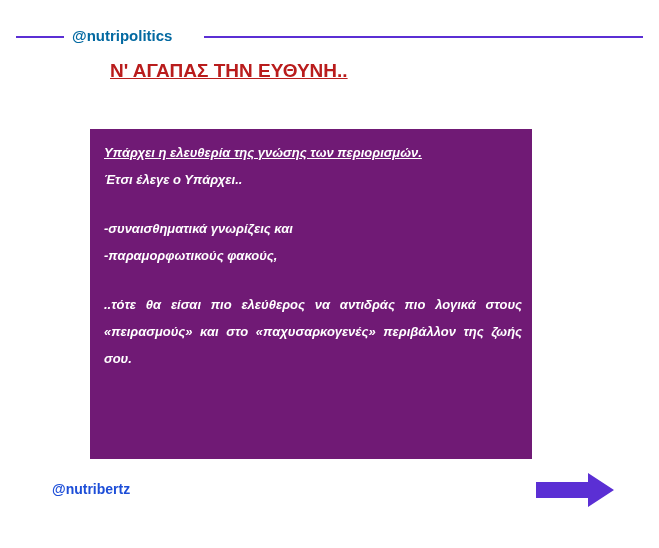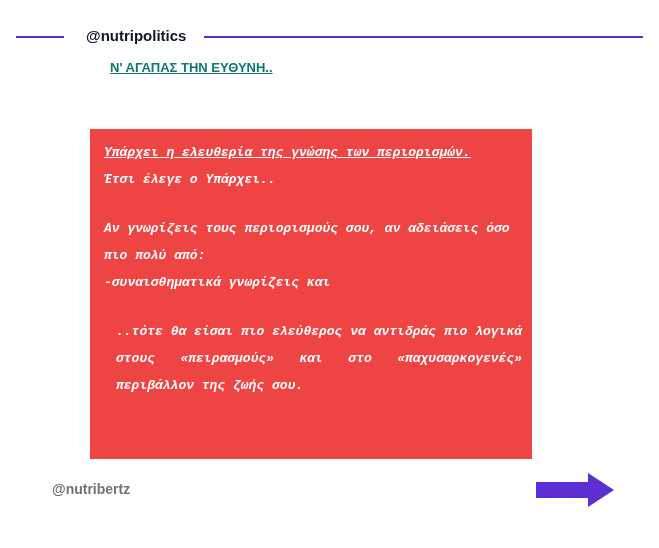--- a/index.html
+++ b/index.html
@@ -40,51 +40,50 @@
     position: absolute;
     top: 8px;
     left: 188px;
     width: 439px;
     height: 2px;
     background: #5b2fd4;
   }
   .header .handle {
     position: absolute;
     top: 0;
-    left: 70px;
+    left: 56px;
     font-size: 15px;
     font-weight: bold;
-    color: #0f172a;
+    color: #0369a1;
     letter-spacing: 0px;
     line-height: 16px;
     white-space: nowrap;
   }
 
   
   .title {
     position: absolute;
     top: 60px;
     left: 110px;
-    font-size: 13px;
+    font-size: 19px;
     font-weight: bold;
-    color: #0f766e;
+    color: #b91c1c;
     text-decoration: underline;
     white-space: nowrap;
   }
 
   
   .body-box {
     position: absolute;
     top: 129px;
     left: 90px;
     width: 442px;
     height: 330px;
-    background: #ef4444;
+    background: #701a75;
     color: #ffffff;
-    font-family: Liberation Mono, monospace;
   }
   .body-inner {
     position: absolute;
     top: 10px;
     left: 14px;
     right: 10px;
   }
   .body-inner p {
     margin: 0;
     font-size: 13px;
@@ -95,31 +94,30 @@
   }
   .body-inner p.underlined {
     text-decoration: underline;
   }
   .body-inner p.spacer {
     line-height: 22px;
     height: 22px;
   }
   .body-inner p.justify {
     text-align: justify;
-    margin-left: 12px;
   }
 
   
   .footer-handle {
     position: absolute;
     top: 481px;
     left: 52px;
     font-size: 14px;
     font-weight: bold;
-    color: #737373;
+    color: #1d4ed8;
     white-space: nowrap;
   }
 
   
   .arrow {
     position: absolute;
     top: 473px;
     left: 536px;
     width: 78px;
     height: 34px;
@@ -136,22 +134,22 @@
     <div class="rule-right"></div>
   </div>
 
   <div class="title">Ν' ΑΓΑΠΑΣ ΤΗΝ ΕΥΘΥΝΗ..</div>
 
   <div class="body-box">
     <div class="body-inner">
       <p class="underlined">Υπάρχει η ελευθερία της γνώσης των περιορισμών.</p>
       <p>Έτσι έλεγε ο Υπάρχει..</p>
       <p class="spacer"></p>
-      <p>Αν γνωρίζεις τους περιορισμούς σου, αν αδειάσεις όσο πιο πολύ από:</p>
       <p>-συναισθηματικά γνωρίζεις και</p>
+      <p>-παραμορφωτικούς φακούς,</p>
       <p class="spacer"></p>
       <p class="justify">..τότε θα είσαι πιο ελεύθερος να αντιδράς πιο λογικά στους «πειρασμούς» και στο «παχυσαρκογενές» περιβάλλον της ζωής σου.</p>
     </div>
   </div>
 
   <div class="footer-handle">@nutribertz</div>
 
   <div class="arrow">
     <svg width="78" height="34" viewBox="0 0 78 34" xmlns="http://www.w3.org/2000/svg">
       <polygon points="0,9 52,9 52,0 78,17 52,34 52,25 0,25" fill="#5b2fd4"></polygon>

